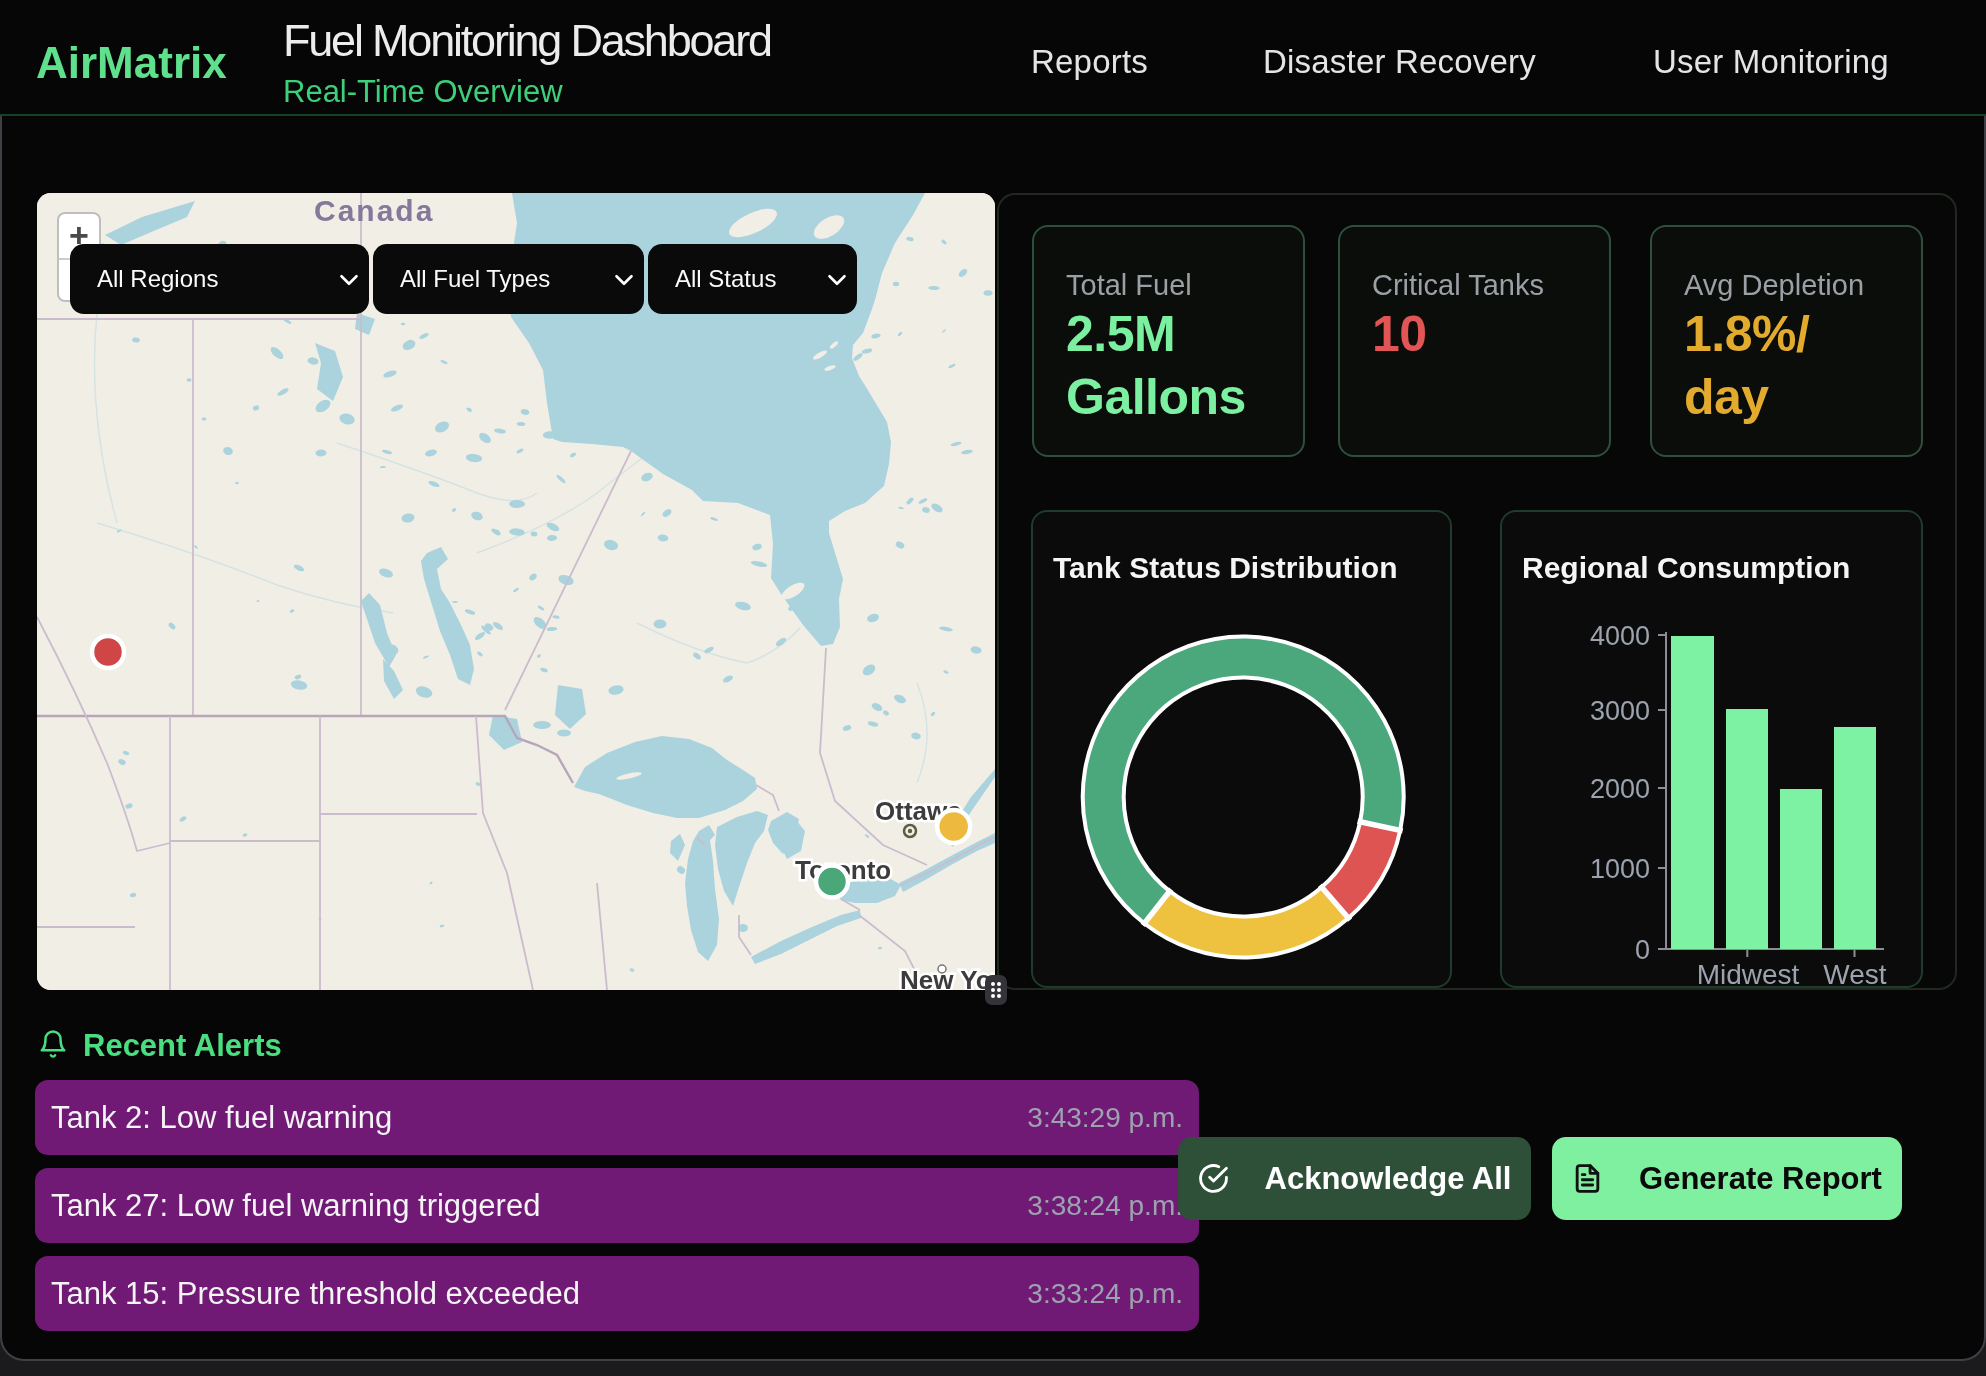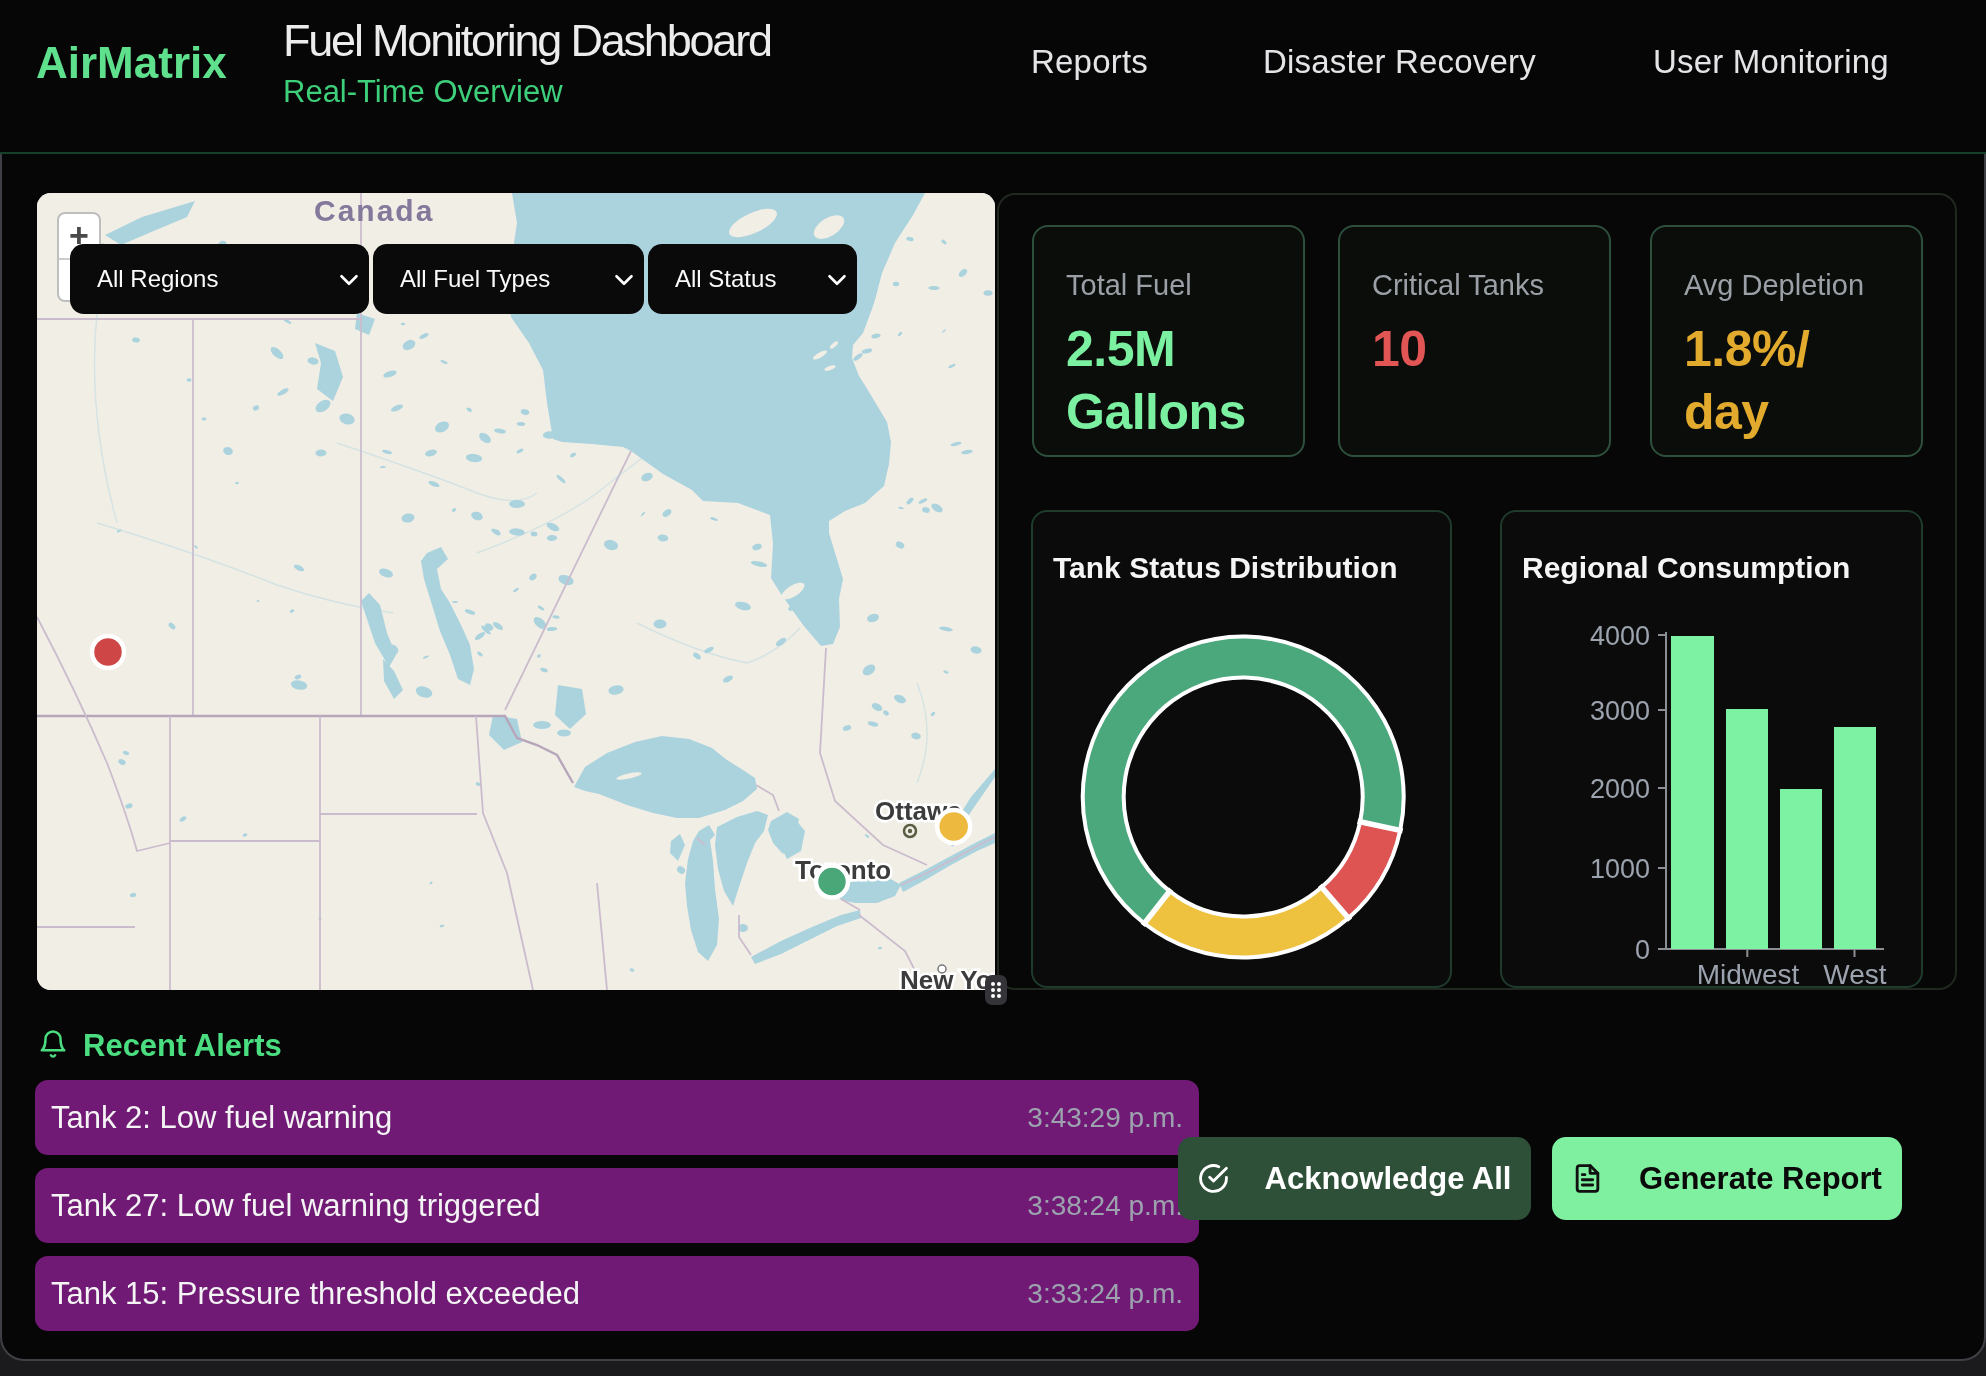--- a/index.html
+++ b/index.html
@@ -1,33 +1,33 @@
 <!DOCTYPE html>
 <html><head><meta charset="utf-8">
 <style>
 *{margin:0;padding:0;box-sizing:border-box}
 html,body{width:1986px;height:1376px;background:#1b1b1e;font-family:"Liberation Sans",sans-serif;overflow:hidden}
 .app{position:absolute;left:0;top:0;width:1986px;height:1361px;background:#060607;border-left:2px solid #3f3f46;border-right:2px solid #3f3f46;border-bottom:2px solid #3f3f46;border-radius:0 0 24px 24px}
-.header{position:absolute;left:0;top:0;width:100%;height:154px;background:#060607;border-bottom:2px solid #17402a}
+.header{position:absolute;left:0;top:0;width:100%;height:116px;background:#060607;border-bottom:2px solid #17402a}
 .logo{position:absolute;left:36px;top:38px;font-size:44px;font-weight:bold;color:#5fe08d}
 .title{position:absolute;left:283px;top:15px;font-size:45px;font-weight:normal;color:#ececec;letter-spacing:-2.2px}
 .subtitle{position:absolute;left:283px;top:74px;font-size:31px;color:#3ecf7a}
 .nav{position:absolute;top:43px;font-size:33px;color:#e4e4e7;letter-spacing:0.2px}
 
 .mapcard{position:absolute;left:37px;top:193px;width:958px;height:797px;border-radius:14px;overflow:hidden;background:#f1eee6}
 .zoomctl{position:absolute;left:20px;top:19px;width:44px;height:90px;background:#fff;border-radius:8px;border:2px solid rgba(0,0,0,.25)}
 .zoomctl .sep{position:absolute;left:0;top:44px;width:100%;height:2px;background:#ccc}
 .zoomctl .plus{position:absolute;left:0;top:2px;width:100%;text-align:center;font-size:34px;font-weight:bold;color:#4a4a4a}
 .dd{position:absolute;top:51px;height:70px;background:#0a0a0b;border-radius:14px;color:#fafafa;font-size:24px;line-height:70px;padding-left:27px}
 .dd svg{position:absolute;right:5px;top:21px}
 
 .panel{position:absolute;left:997px;top:193px;width:960px;height:797px;background:#060706;border:2px solid #20281f;border-radius:18px}
 .scard{position:absolute;top:225px;width:273px;height:232px;background:#0b0d0b;border:2px solid #2d4f3c;border-radius:16px;padding:42px 0 0 32px}
 .scard .lbl{font-size:29px;color:#9ba0a6}
-.scard .val{font-size:50px;font-weight:bold;line-height:63px;margin-top:16px;width:200px;letter-spacing:-0.5px}
+.scard .val{font-size:50px;font-weight:bold;line-height:63px;margin-top:1px;width:200px;letter-spacing:-0.5px}
 .ccard{position:absolute;top:510px;background:#0a0b0a;border:2px solid #1e3b2c;border-radius:16px}
 .ccard .ctitle{position:absolute;left:20px;top:39px;font-size:30px;font-weight:bold;color:#f5f5f5}
 
 .alerthead{position:absolute;left:83px;top:1028px;font-size:31px;font-weight:bold;color:#4ade80}
 .arow{position:absolute;left:35px;width:1164px;height:75px;background:#701a75;border-radius:13px;font-size:31px;color:#f4f4f5;line-height:75px;padding-left:16px}
 .arow .tm{position:absolute;right:16px;top:0;font-size:28px;color:#9ca3af}
 .btn{position:absolute;top:1137px;height:83px;border-radius:14px;font-size:31px;font-weight:bold;display:flex;align-items:center;justify-content:center}
 .btn svg{margin-right:36px}
 </style></head><body>
 <div class="app"></div>

